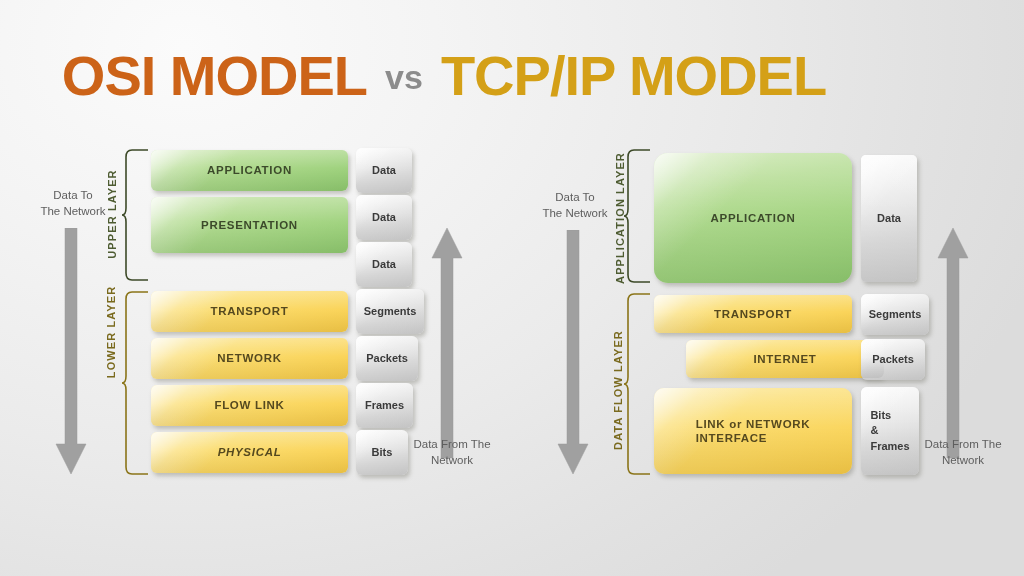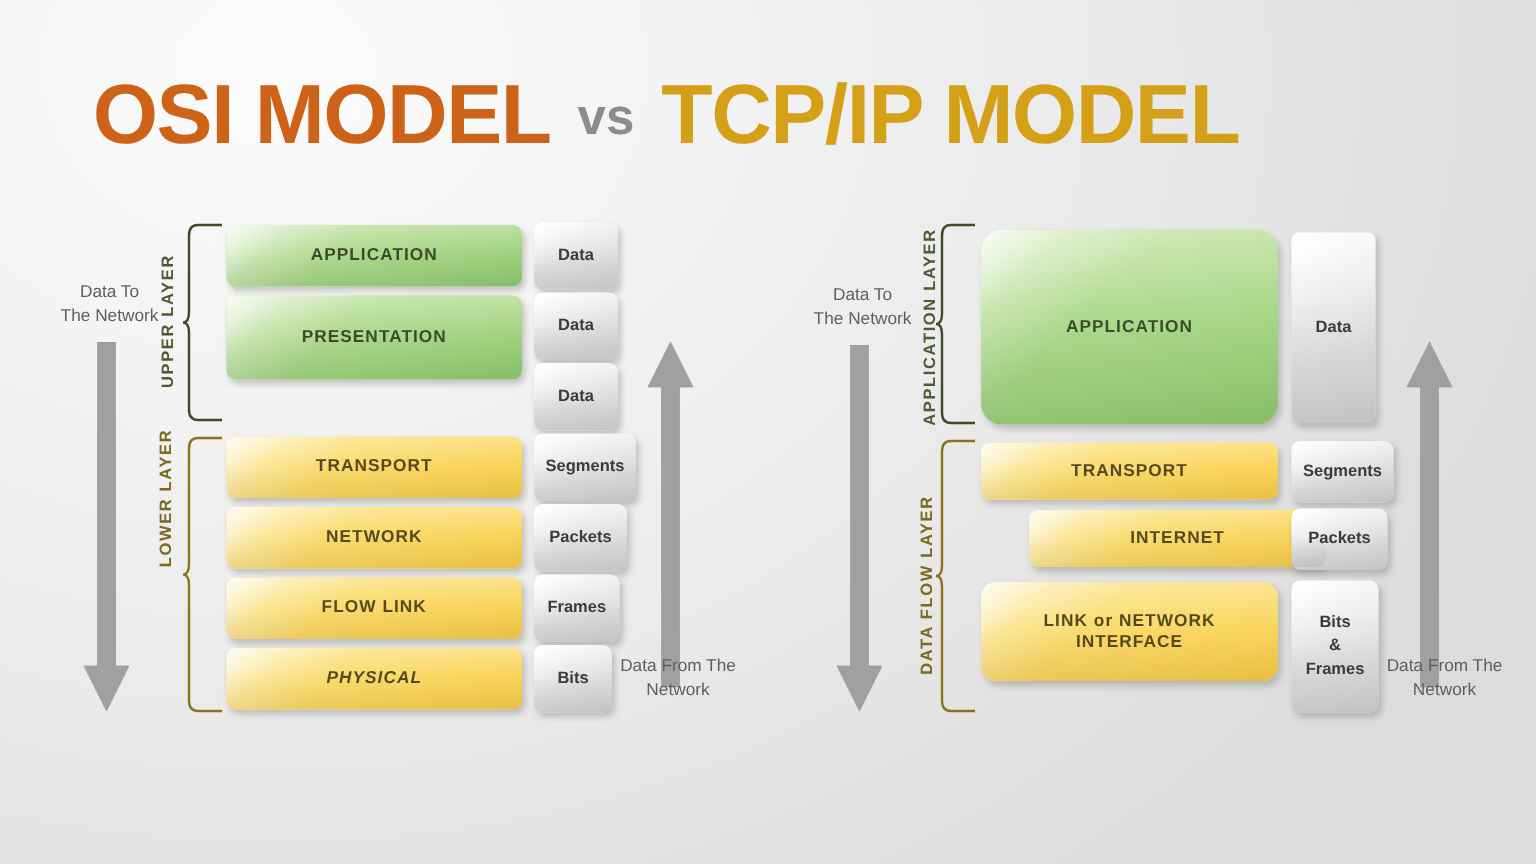--- a/index.html
+++ b/index.html
@@ -39,21 +39,20 @@
   .title-vs  { color: #8c8c8c; font-size: 34px; letter-spacing: 0; padding: 0 18px; vertical-align: 6px; }
   .title-tcp { color: #d4a017; }
 
   
   .layer-box {
     position: absolute;
     border-radius: 6px;
     display: flex;
     align-items: center;
     justify-content: center;
-    text-align: center;
     font-size: 11.5px;
     font-weight: bold;
     letter-spacing: 0.7px;
     color: #3a3a2a;
     box-shadow: 2px 3px 4px rgba(120,120,110,0.40);
     overflow: hidden;
   }
   .layer-box .lbl { position: relative; z-index: 3; padding: 0 6px; line-height: 1.25; }
   .layer-box::before {
     
@@ -224,21 +223,21 @@
     <span class="lbl">Segments</span>
   </div>
 
   <div class="layer-box box-yellow" style="left:686px; top:340px; width:198px; height:38px;">
     <span class="lbl">INTERNET</span>
   </div>
   <div class="layer-box box-gray" style="left:861px; top:339px; width:64px; height:41px;">
     <span class="lbl">Packets</span>
   </div>
 
-  <div class="layer-box box-yellow" style="left:654px; top:388px; width:198px; height:66px; border-radius:10px;">
+  <div class="layer-box box-yellow" style="left:654px; top:388px; width:198px; height:86px; border-radius:10px;">
     <span class="lbl" style="white-space:pre-line;">LINK or NETWORK
 INTERFACE</span>
   </div>
   <div class="layer-box box-gray" style="left:861px; top:387px; width:58px; height:88px;">
     <span class="lbl" style="white-space:pre-line; line-height:1.4;">Bits
 &amp;
 Frames</span>
   </div>
 
   <svg class="arrow" style="left:936px; top:228px;" width="34" height="232" viewBox="0 0 34 232">

